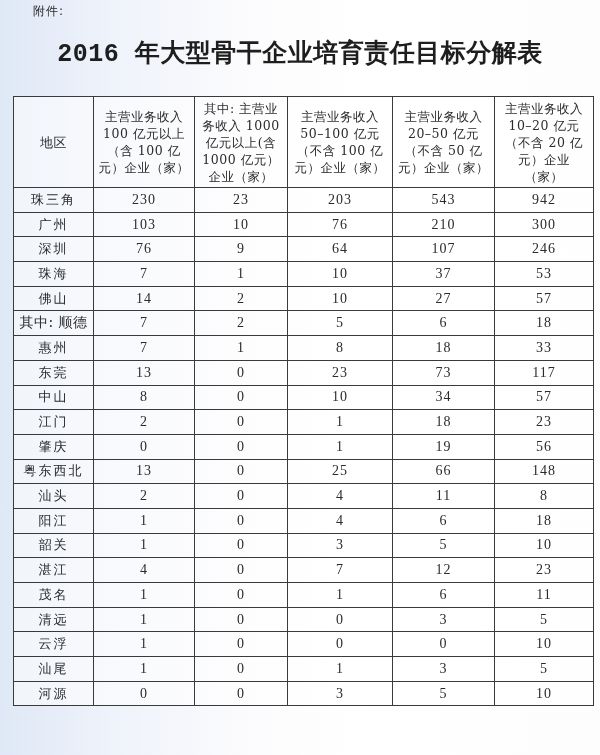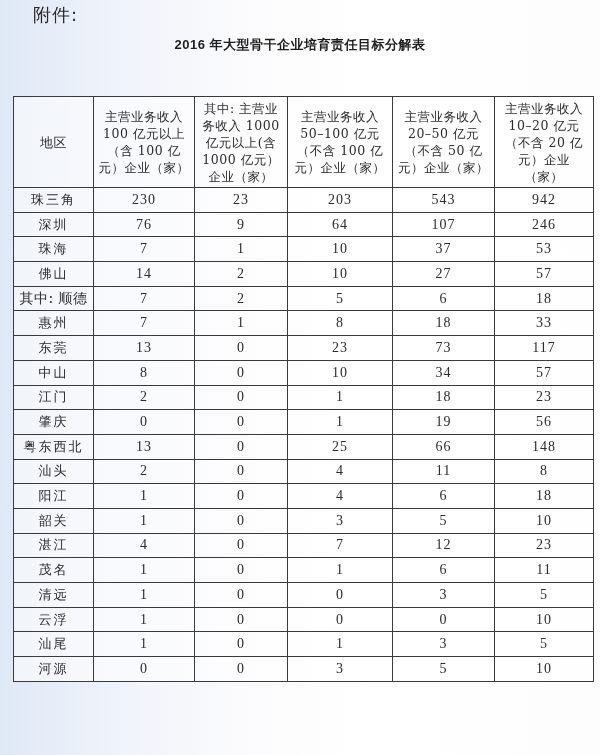--- a/index.html
+++ b/index.html
@@ -13,33 +13,33 @@
       background: linear-gradient(90deg, #dfe8f6 0%, #eef2fa 18%, #fbfbfd 40%, #ffffff 60%, #fdfdfd 100%);
       font-family: "DejaVu Serif", "Liberation Serif", serif;
       color: #222;
       position: relative;
     }
     .attachment {
       position: absolute;
       left: 33px;
       top: 3px;
       font-family: "DejaVu Sans", "Liberation Sans", sans-serif;
-      font-size: 18px;
+      font-size: 12px;
       color: #2a2a2a;
       letter-spacing: 1px;
     }
     .title {
       position: absolute;
       left: 0;
       width: 600px;
       top: 36px;
       text-align: center;
-      font-family: Liberation Sans, sans-serif;
+      font-family: Liberation Mono, monospace;
       font-weight: bold;
-      font-size: 13px;
+      font-size: 25px;
       color: #1e1e1e;
       letter-spacing: 0.5px;
     }
     table.main {
       position: absolute;
       left: 13px;
       top: 96px;
       width: 580px;
       border-collapse: collapse;
       table-layout: fixed;
@@ -114,20 +114,28 @@
   <tbody id="table-body">
       <tr>
         <td class="region">珠三角</td>
         <td>230</td>
         <td>23</td>
         <td>203</td>
         <td>543</td>
         <td>942</td>
       </tr>
       <tr>
+        <td class="region">广州</td>
+        <td>103</td>
+        <td>10</td>
+        <td>76</td>
+        <td>210</td>
+        <td>300</td>
+      </tr>
+      <tr>
         <td class="region">深圳</td>
         <td>76</td>
         <td>9</td>
         <td>64</td>
         <td>107</td>
         <td>246</td>
       </tr>
       <tr>
         <td class="region">珠海</td>
         <td>7</td>

